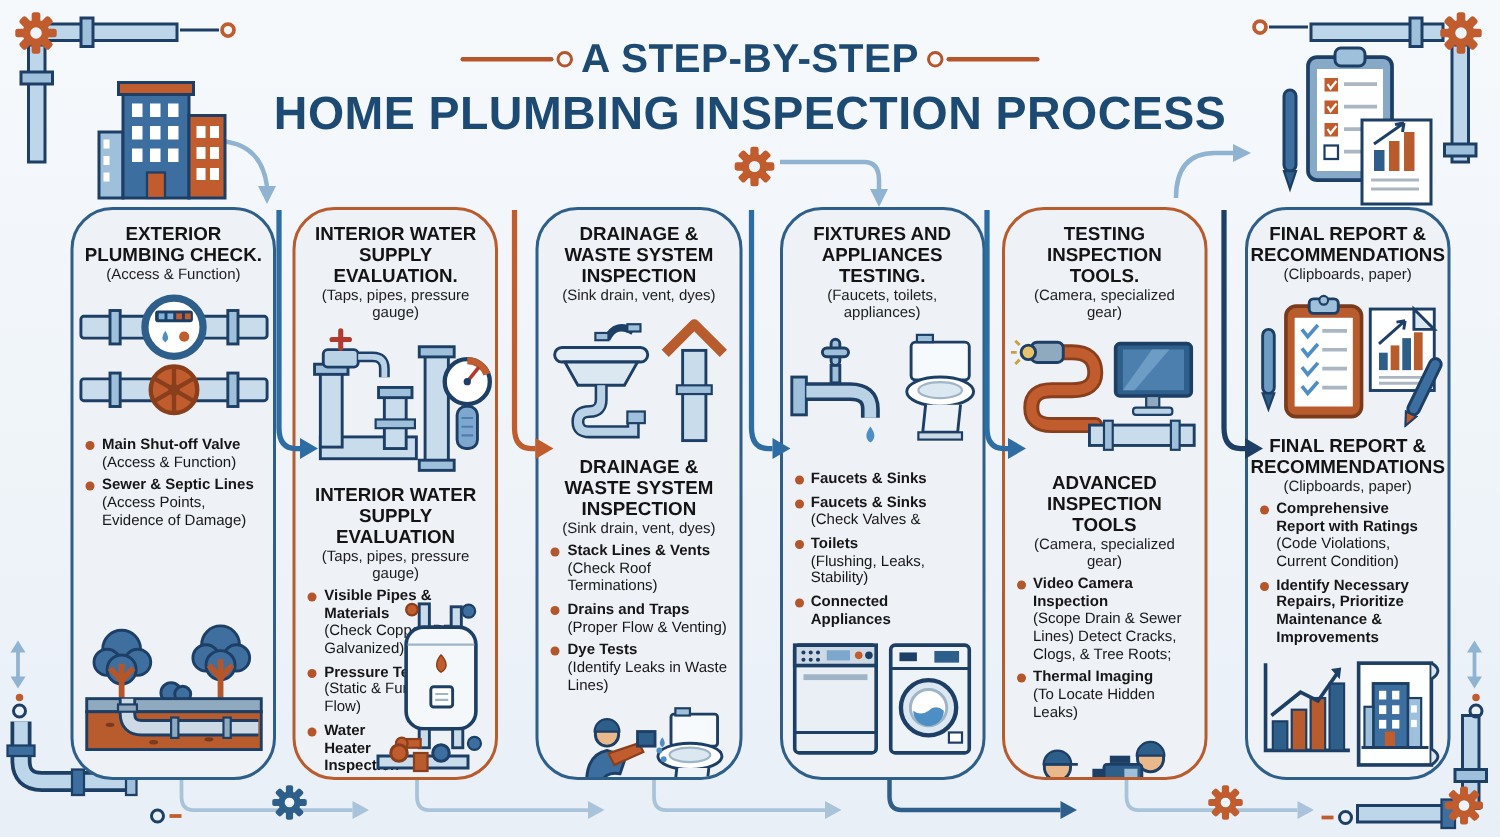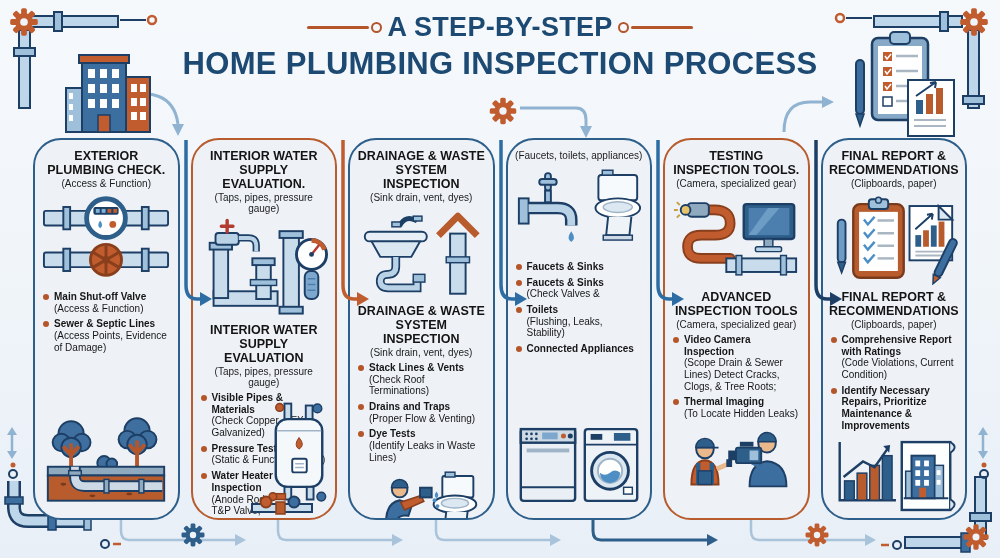--- a/index.html
+++ b/index.html
@@ -1,34 +1,34 @@
 <!DOCTYPE html>
 <html><head>
 <meta charset="utf-8">
 <style>
   html,body{margin:0;padding:0;}
   body{font-family:"Liberation Sans",sans-serif;}
   .stage{position:relative;width:1000px;height:558px;overflow:hidden;
     background:linear-gradient(180deg,#f6f9fc 0%,#eff4f9 55%,#e8eff7 100%);}
   
-  header{position:absolute;top:12px;left:0;width:100%;text-align:center;z-index:3;}
+  header{position:absolute;top:24px;left:0;width:100%;text-align:center;z-index:3;}
   .t-row{display:flex;justify-content:center;align-items:center;gap:18px;}
   h1{margin:0;color:#1d4a73;font-weight:bold;letter-spacing:.3px;}
   .t1{font-size:27px;}
   .t2{font-size:31px;margin-top:3px;}
   .rule{position:relative;width:62px;height:3px;background:#b5552a;border-radius:2px;}
   .rule-l::after,.rule-r::after{content:'';position:absolute;top:-4px;width:7px;height:7px;
     border:2.5px solid #b5552a;border-radius:50%;background:transparent;}
   .rule-l::after{right:-13px;}
   .rule-r::after{left:-13px;}
   
   .columns{position:absolute;left:33px;top:138px;width:934px;height:382px;display:flex;gap:11px;z-index:2;}
   .col{flex:1;border-radius:28px;background:#eef2f7;padding:9px 7px 7px;box-sizing:border-box;
     display:flex;flex-direction:column;align-items:center;overflow:hidden;position:relative;}
-  .b-blue{border:2.5px solid #2e5f8a;}
+  .b-blue{border:2.5px solid #2e5f8a;margin-left:14px;}
   .b-orange{border:2.5px solid #b85c2e;}
   .ct,.mt{margin:0;font-size:12.5px;line-height:1.12;font-weight:800;color:#141414;text-align:center;}
   .cs,.ms{font-size:10px;font-weight:500;color:#1c1c1c;text-align:center;margin-top:1px;}
   .mt{margin-top:3px;}
   .icon-box{margin:4px 0 2px;display:flex;align-items:center;justify-content:center;}
   .bullets{list-style:none;margin:4px 0 0;padding:0 0 0 1px;width:100%;box-sizing:border-box;}
   .bullets li{display:flex;gap:5px;margin-bottom:4px;}
   .dot{flex:none;width:6px;height:6px;border-radius:50%;background:#b5552a;margin-top:3px;}
   .bt{font-size:10px;line-height:1.17;color:#161616;}
   .bl{display:block;font-weight:700;}
@@ -272,20 +272,21 @@
           <circle cx="80" cy="33" r="2" fill="#4d8ec4"></circle>
             <circle cx="83" cy="39" r="2" fill="#4d8ec4"></circle>
           <path d="M33 56 L28 79 M47 56 L52 79" stroke="#3c6e9f" stroke-width="9"></path>
           <rect x="22" y="77" width="12" height="6" rx="2" fill="#1d3f66"></rect>
           <rect x="48" y="77" width="12" height="6" rx="2" fill="#1d3f66"></rect>
         </svg>
       </div>
     </section>
 
     <section class="col b-blue">
+      <h2 class="ct">FIXTURES AND APPLIANCES TESTING.</h2>
       <div class="cs">(Faucets, toilets, appliances)</div>
       <div class="icon-box">
         <svg width="128" height="90" viewBox="0 0 132 92">
           <rect x="4" y="34" width="10" height="26" fill="#9fc0da" stroke="#1d3f66" stroke-width="2"></rect>
           <path d="M14 44 H44 Q58 44 58 56 V62" stroke="#1d3f66" stroke-width="13" fill="none"></path>
           <path d="M14 44 H44 Q58 44 58 56 V62" stroke="#b9d2e6" stroke-width="8" fill="none"></path>
           <rect x="31" y="8" width="6" height="18" rx="3" fill="#9fc0da" stroke="#1d3f66" stroke-width="2"></rect>
           <rect x="25" y="14" width="18" height="6" rx="3" fill="#9fc0da" stroke="#1d3f66" stroke-width="2"></rect>
           <rect x="31" y="26" width="6" height="12" fill="#9fc0da" stroke="#1d3f66" stroke-width="2"></rect>
           <path d="M58 68 q-5.5 7.5 0 11 q5.5 -3.5 0 -11" fill="#4d8ec4"></path>

